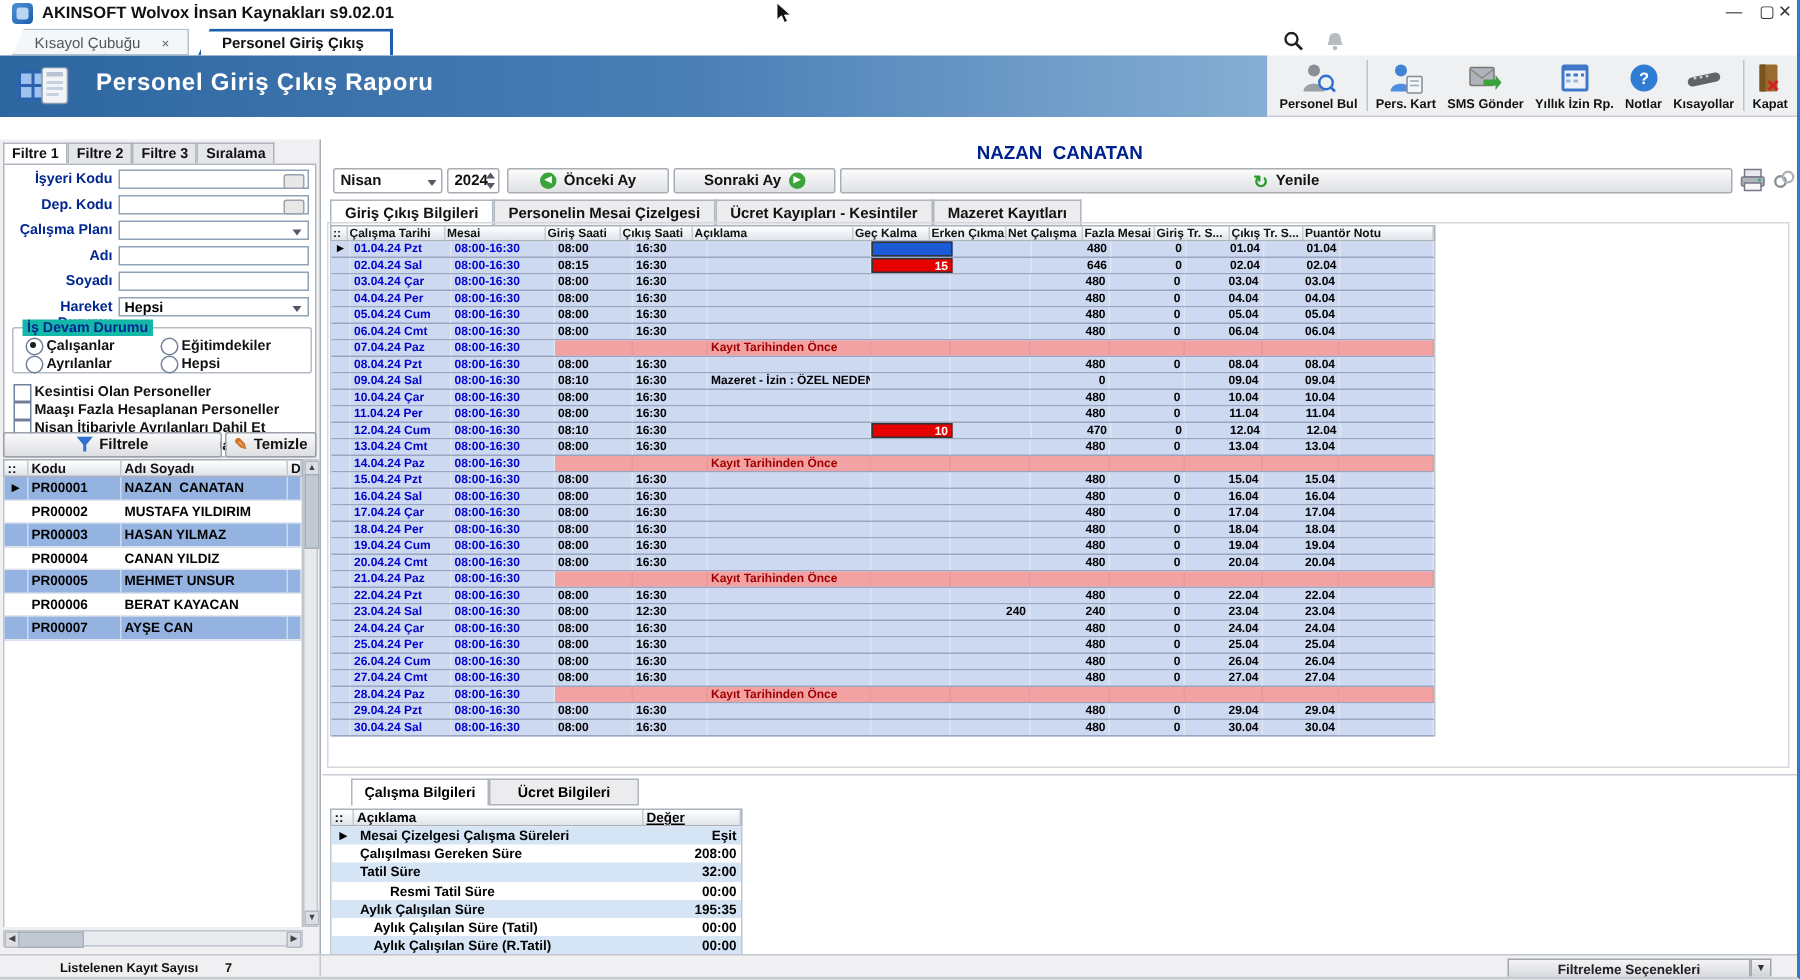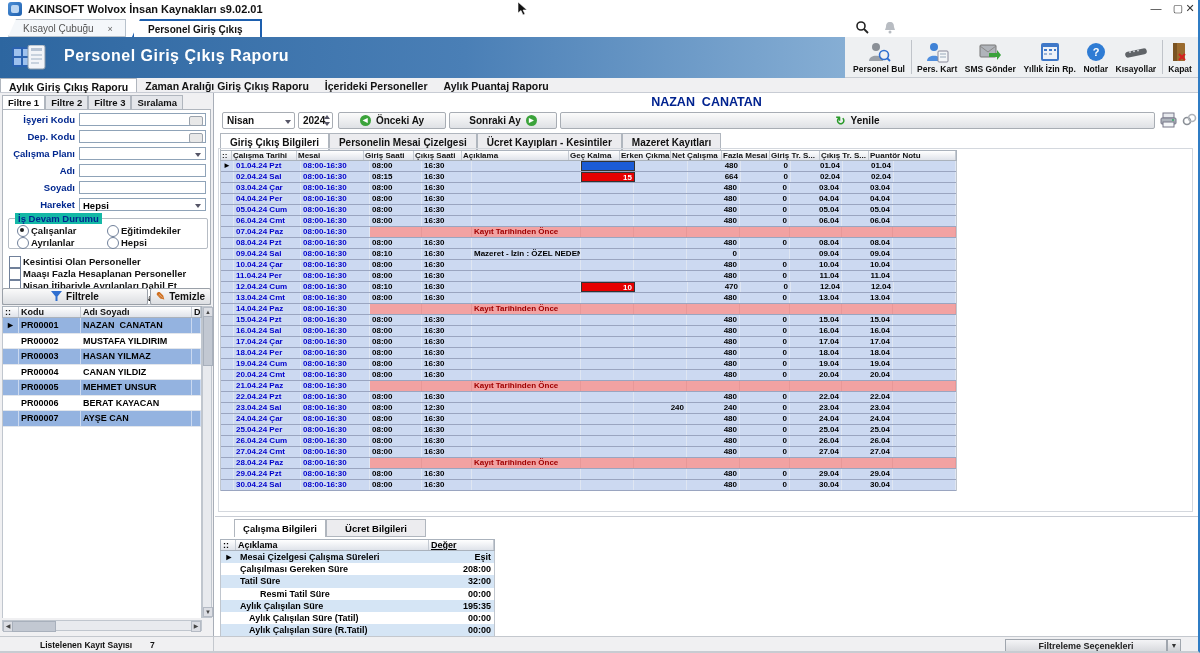--- a/index.html
+++ b/index.html
@@ -221,26 +221,20 @@
       <svg width="20" height="22">
           <rect x="3" y="2" width="12" height="18" rx="1" fill="#9a6b2f"></rect>
           <rect x="3" y="2" width="4" height="18" fill="#7a5322"></rect>
           <line x1="9" y1="13" x2="15" y2="19" stroke="#d42020" stroke-width="2"></line>
           <line x1="15" y1="13" x2="9" y2="19" stroke="#d42020" stroke-width="2"></line>
         </svg>
       <span class="lbl">Kapat</span>
     </div>
   </div>
 
-  <div class="abs subtabs">
-    <div class="subtab active">Aylık Giriş Çıkış Raporu</div>
-    <div class="subtab">Zaman Aralığı Giriş Çıkış Raporu</div>
-    <div class="subtab">İçerideki Personeller</div>
-    <div class="subtab">Aylık Puantaj Raporu</div>
-  </div>
 
   <div class="abs leftpanel">
     <div class="abs ftabs">
       <div class="ftab active">Filtre 1</div>
       <div class="ftab">Filtre 2</div>
       <div class="ftab">Filtre 3</div>
       <div class="ftab">Sıralama</div>
     </div>
     <div class="abs fbox">
       <div class="abs frow-label" style="top:4px;">İşyeri Kodu</div>
@@ -433,21 +427,21 @@
         </div>
         <div class="g-row">
           <div class="c marker" style="width: 8px; flex-shrink: 0;"></div>
           <div class="c blue" style="width: 62px; flex-shrink: 0;">02.04.24 Sal</div>
           <div class="c blue" style="width: 64px; flex-shrink: 0;">08:00-16:30</div>
           <div class="c " style="width: 47px; flex-shrink: 0;">08:15</div>
           <div class="c " style="width: 45px; flex-shrink: 0;">16:30</div>
           <div class="c " style="width: 104px; flex-shrink: 0;"></div>
           <div class="c cell-red" style="width: 48px; flex-shrink: 0;">15</div>
           <div class="c num" style="width: 48px; flex-shrink: 0;"></div>
-          <div class="c num" style="width: 48px; flex-shrink: 0;">664</div>
+          <div class="c num" style="width: 48px; flex-shrink: 0;">646</div>
           <div class="c num" style="width: 45px; flex-shrink: 0;">0</div>
           <div class="c num" style="width: 47px; flex-shrink: 0;">02.04</div>
           <div class="c num" style="width: 46px; flex-shrink: 0;">02.04</div>
           <div class="c " style="flex: 1 0 0%;"></div>
         </div>
         <div class="g-row">
           <div class="c marker" style="width: 8px; flex-shrink: 0;"></div>
           <div class="c blue" style="width: 62px; flex-shrink: 0;">03.04.24 Çar</div>
           <div class="c blue" style="width: 64px; flex-shrink: 0;">08:00-16:30</div>
           <div class="c " style="width: 47px; flex-shrink: 0;">08:00</div>

